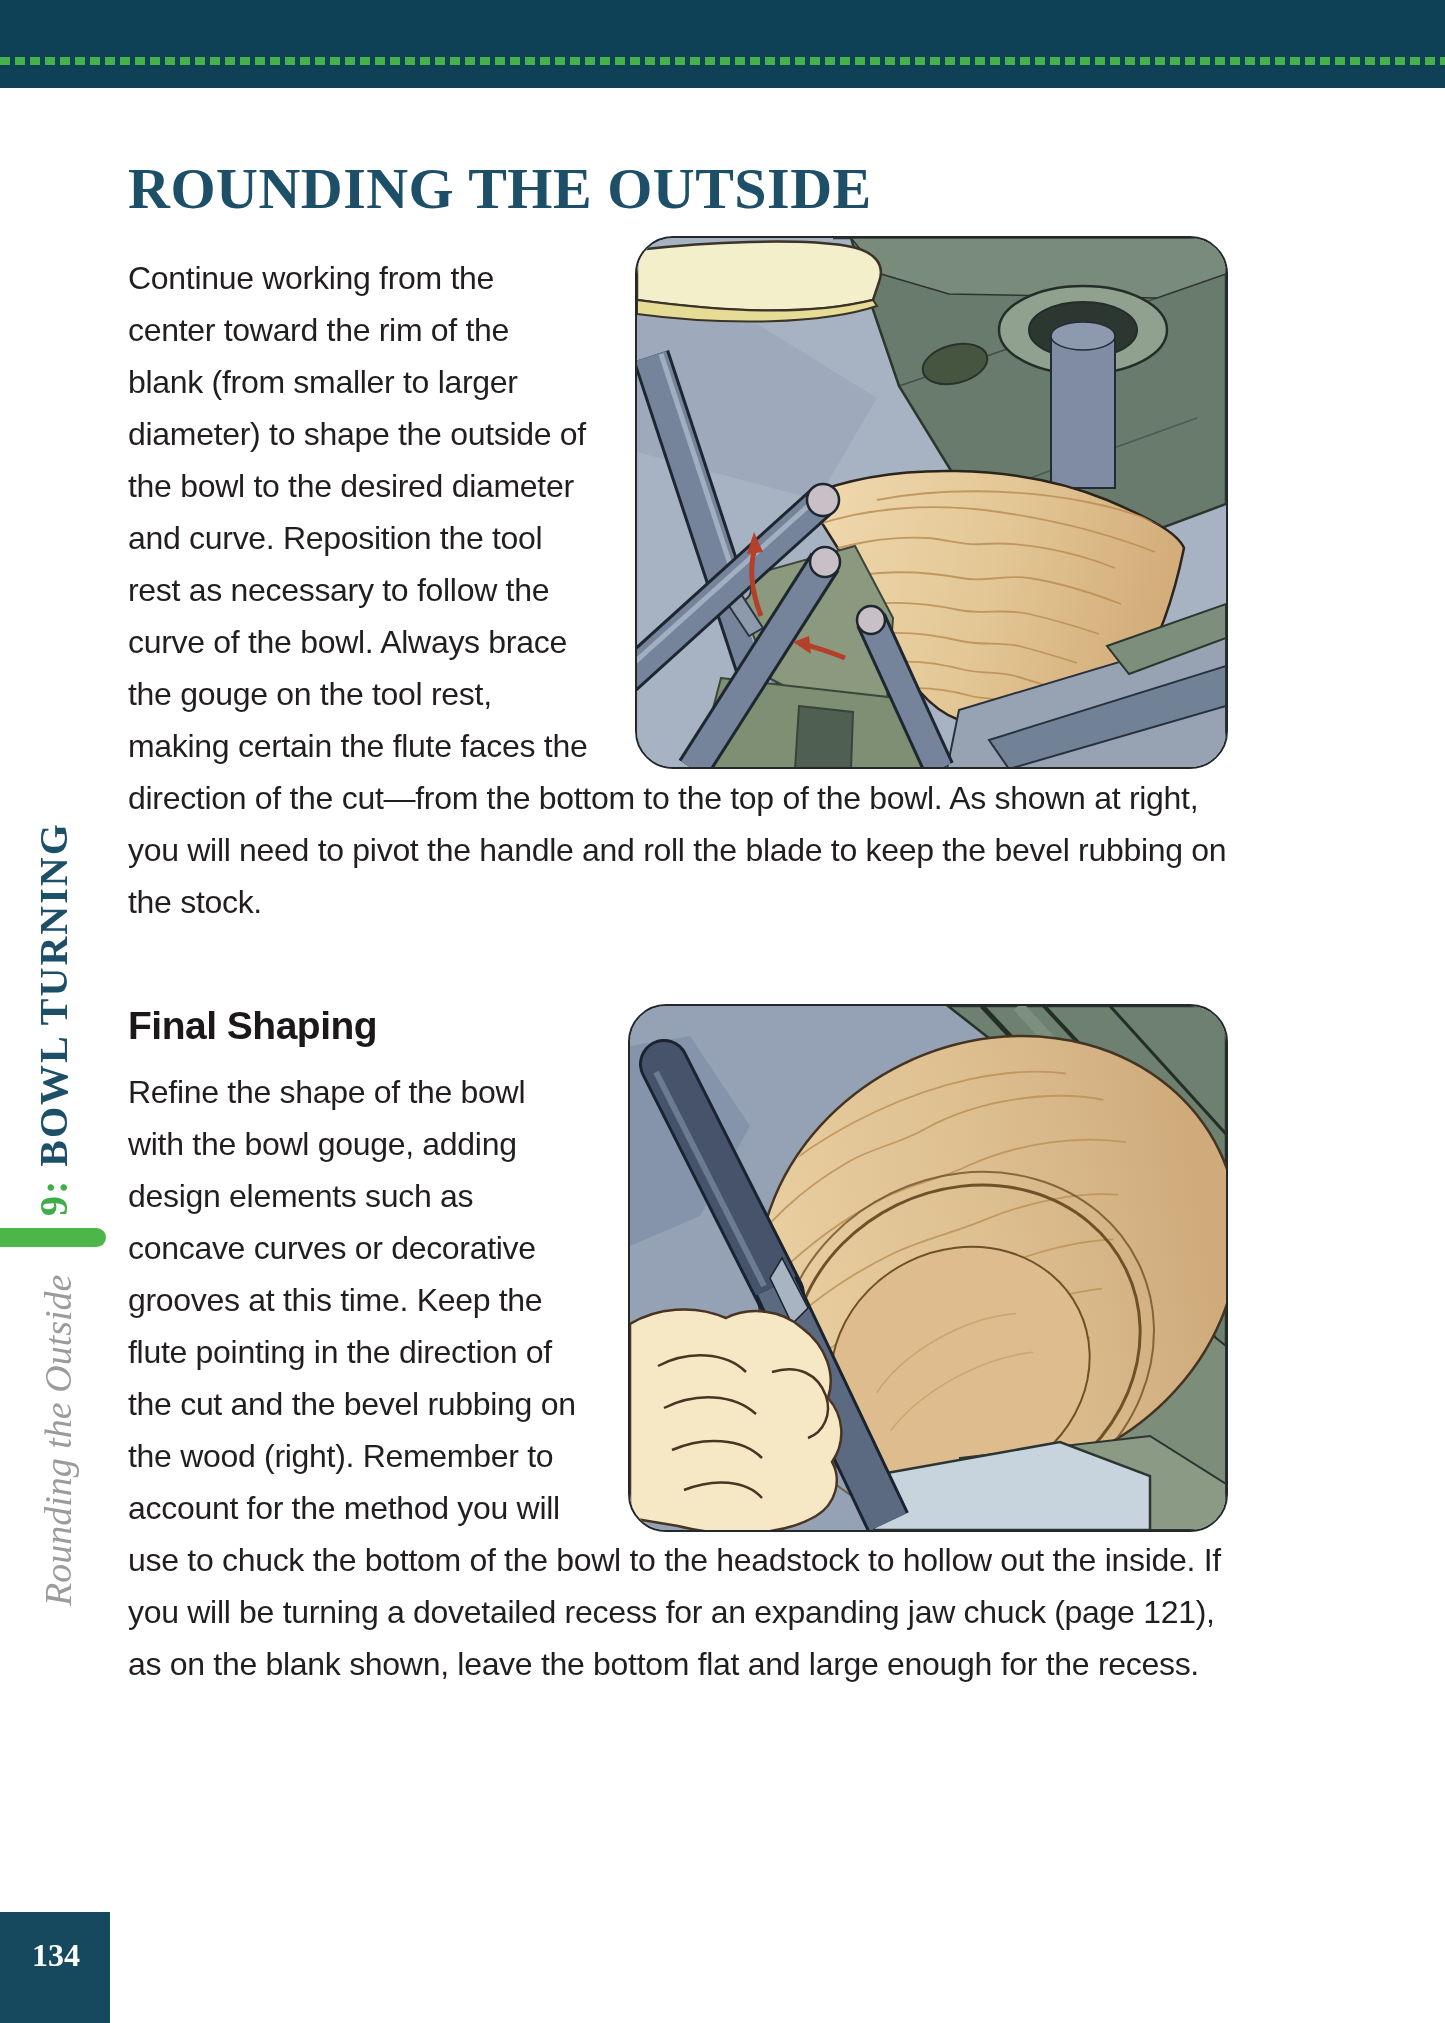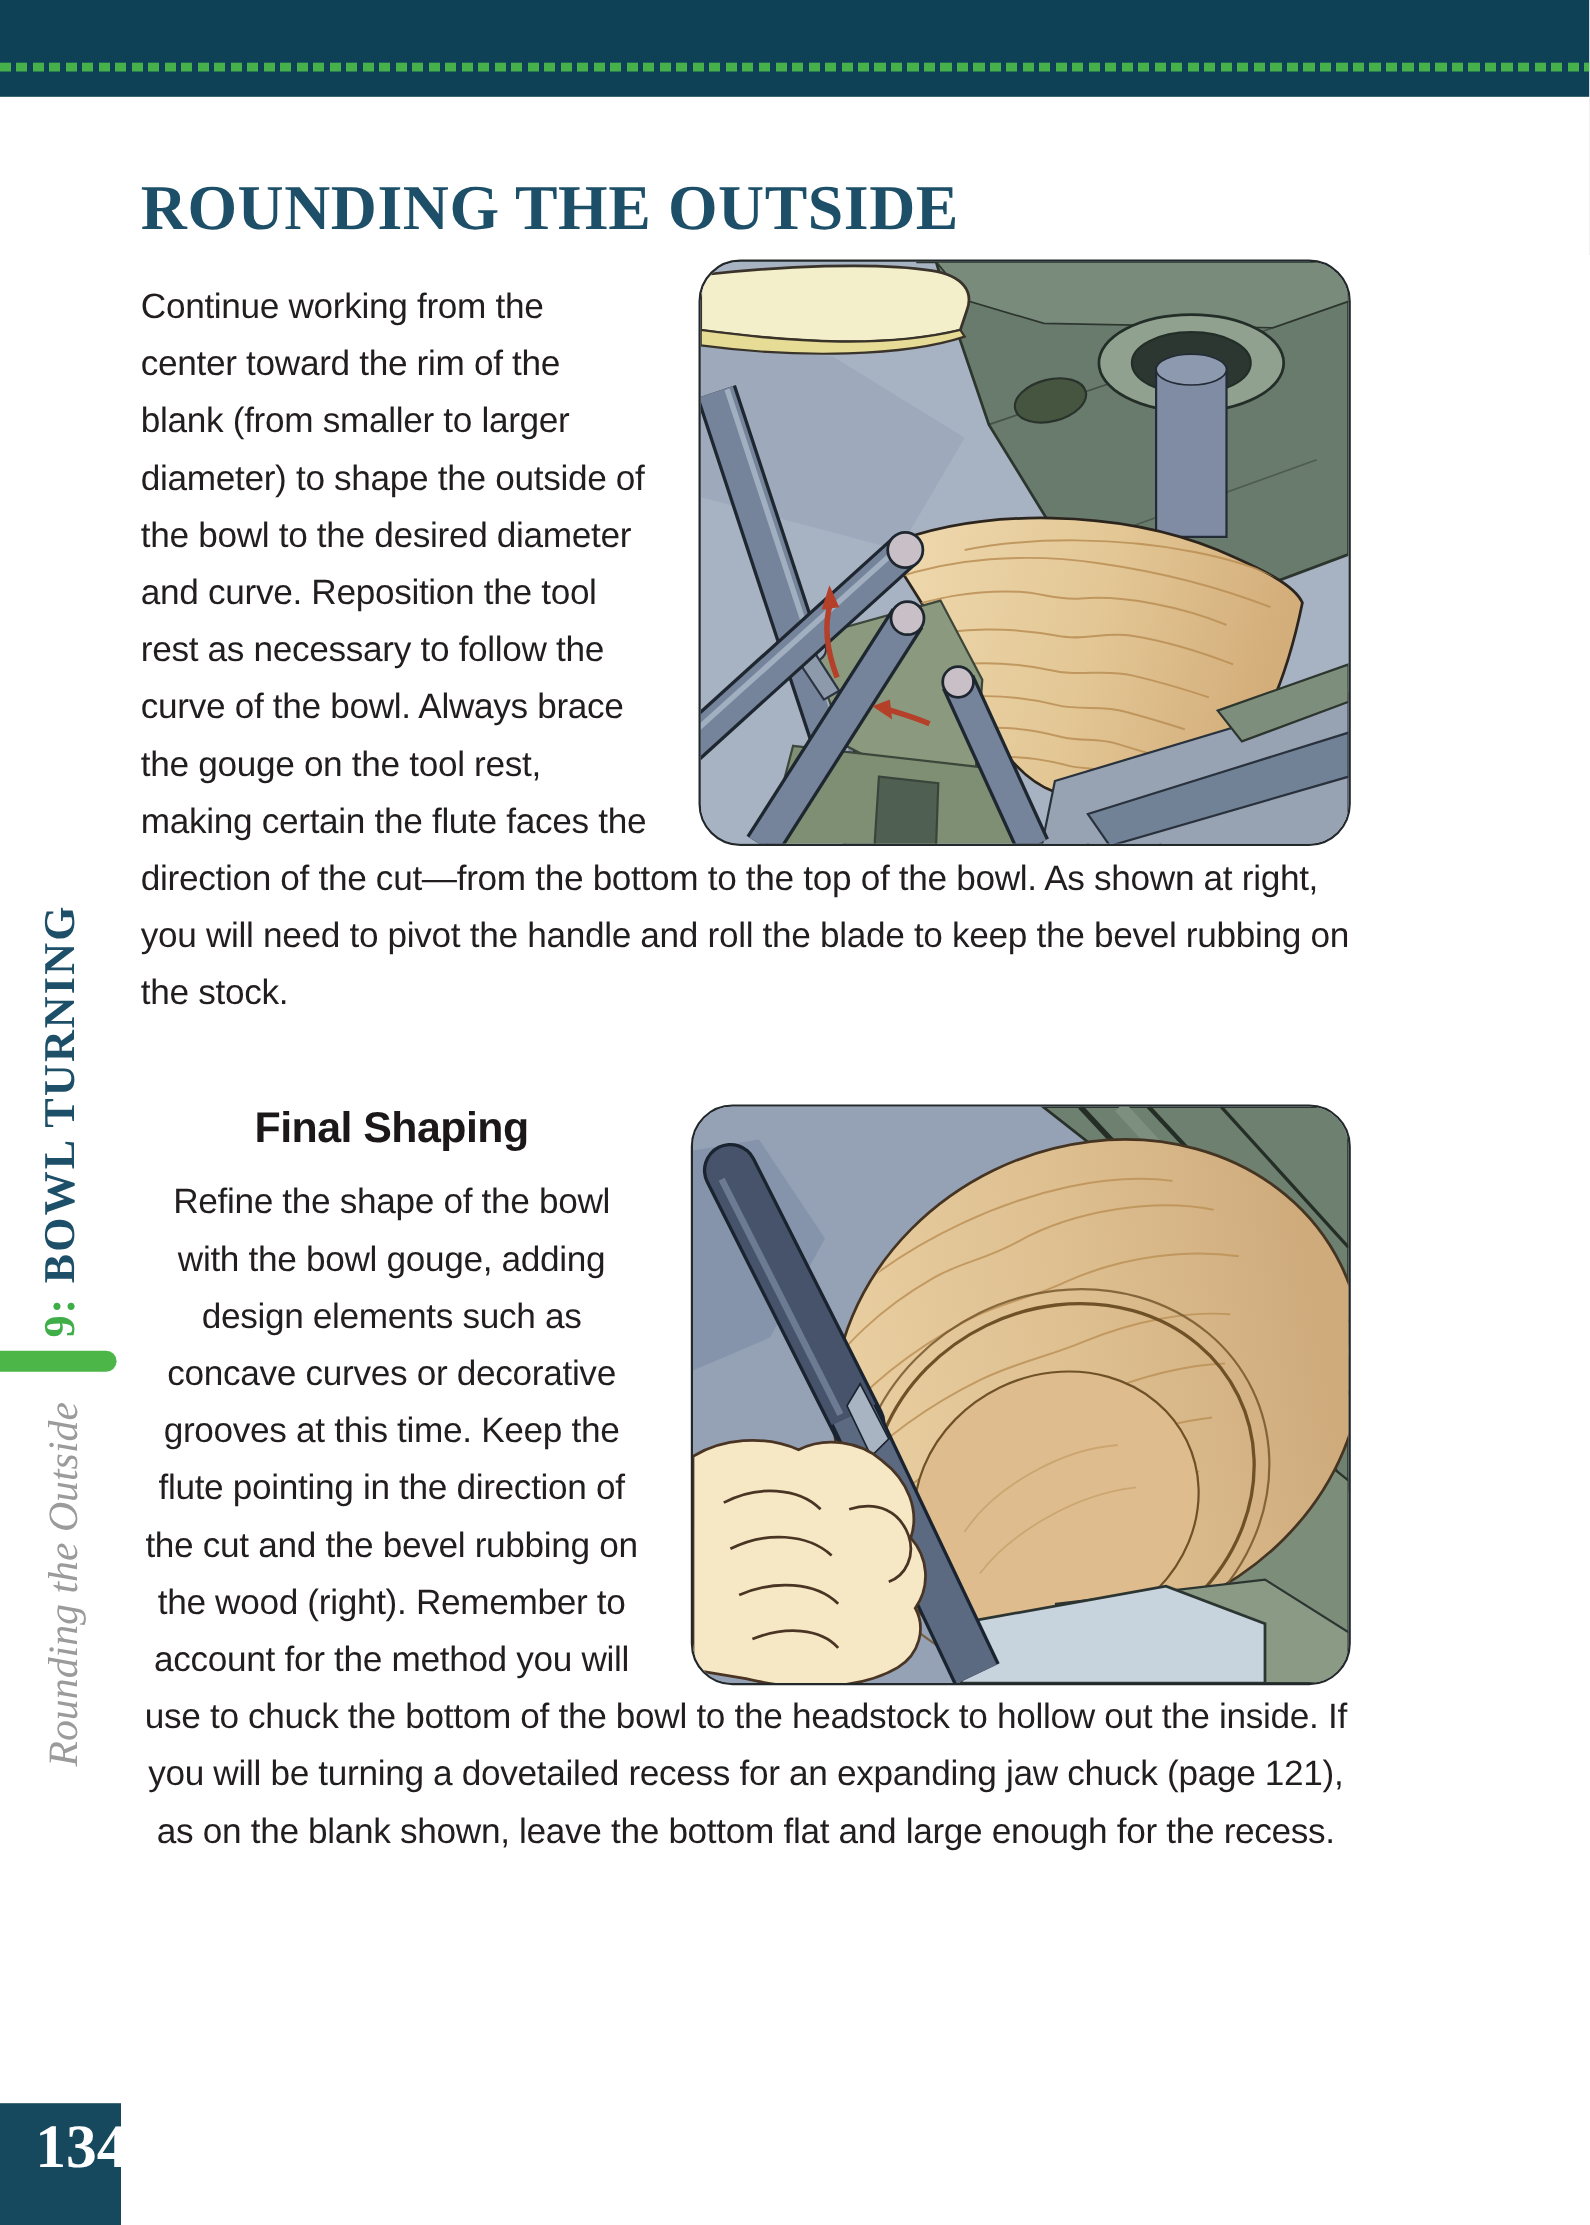--- a/index.html
+++ b/index.html
@@ -31,32 +31,32 @@
   .section-label {
     position:absolute; left:36px; top:1606px; width:348px; height:46px;
     transform:rotate(-90deg); transform-origin:0 0;
     font-family:"Liberation Serif", serif; font-style:italic; font-size:38px; line-height:44px;
     color:#9b9b9b; white-space:nowrap;
   }
 
   
   .folio-block { position:absolute; left:0; top:1912px; width:110px; height:111px; background:#17495e; }
   .folio-num {
-    display:block; margin:8px 0 0 32px;
-    font-family:"Liberation Serif", serif; font-weight:bold; font-size:56px; color:#ffffff;
+    display:block; margin:25px 0 0 32px;
+    font-family:"Liberation Serif", serif; font-weight:bold; font-size:32px; color:#ffffff;
   }
 
   
   .main { position:absolute; left:128px; top:160px; width:1100px; }
   .page-title {
     font-family:"Liberation Serif", serif; font-weight:bold; font-size:58px; line-height:1.0;
     color:#1d5068; letter-spacing:0.5px; margin:0 0 34px 0;
   }
   .body-text { font-size:32px; line-height:52px; color:#221e1f; letter-spacing:-0.3px; margin:0; }
-  .section-2 { margin-top:72px;text-align:center; }
+  .section-2 { margin-top:72px; }
   .sub-heading {
     font-size:39px; font-weight:bold; color:#1c1819; letter-spacing:-0.5px;
     margin:0 0 14px 0; line-height:52px;
   }
 
   .fig {
     float:right; border:2px solid #23282a; border-radius:38px; overflow:hidden;
     background:#a7b2c3;
   }
   .fig svg { display:block; }

